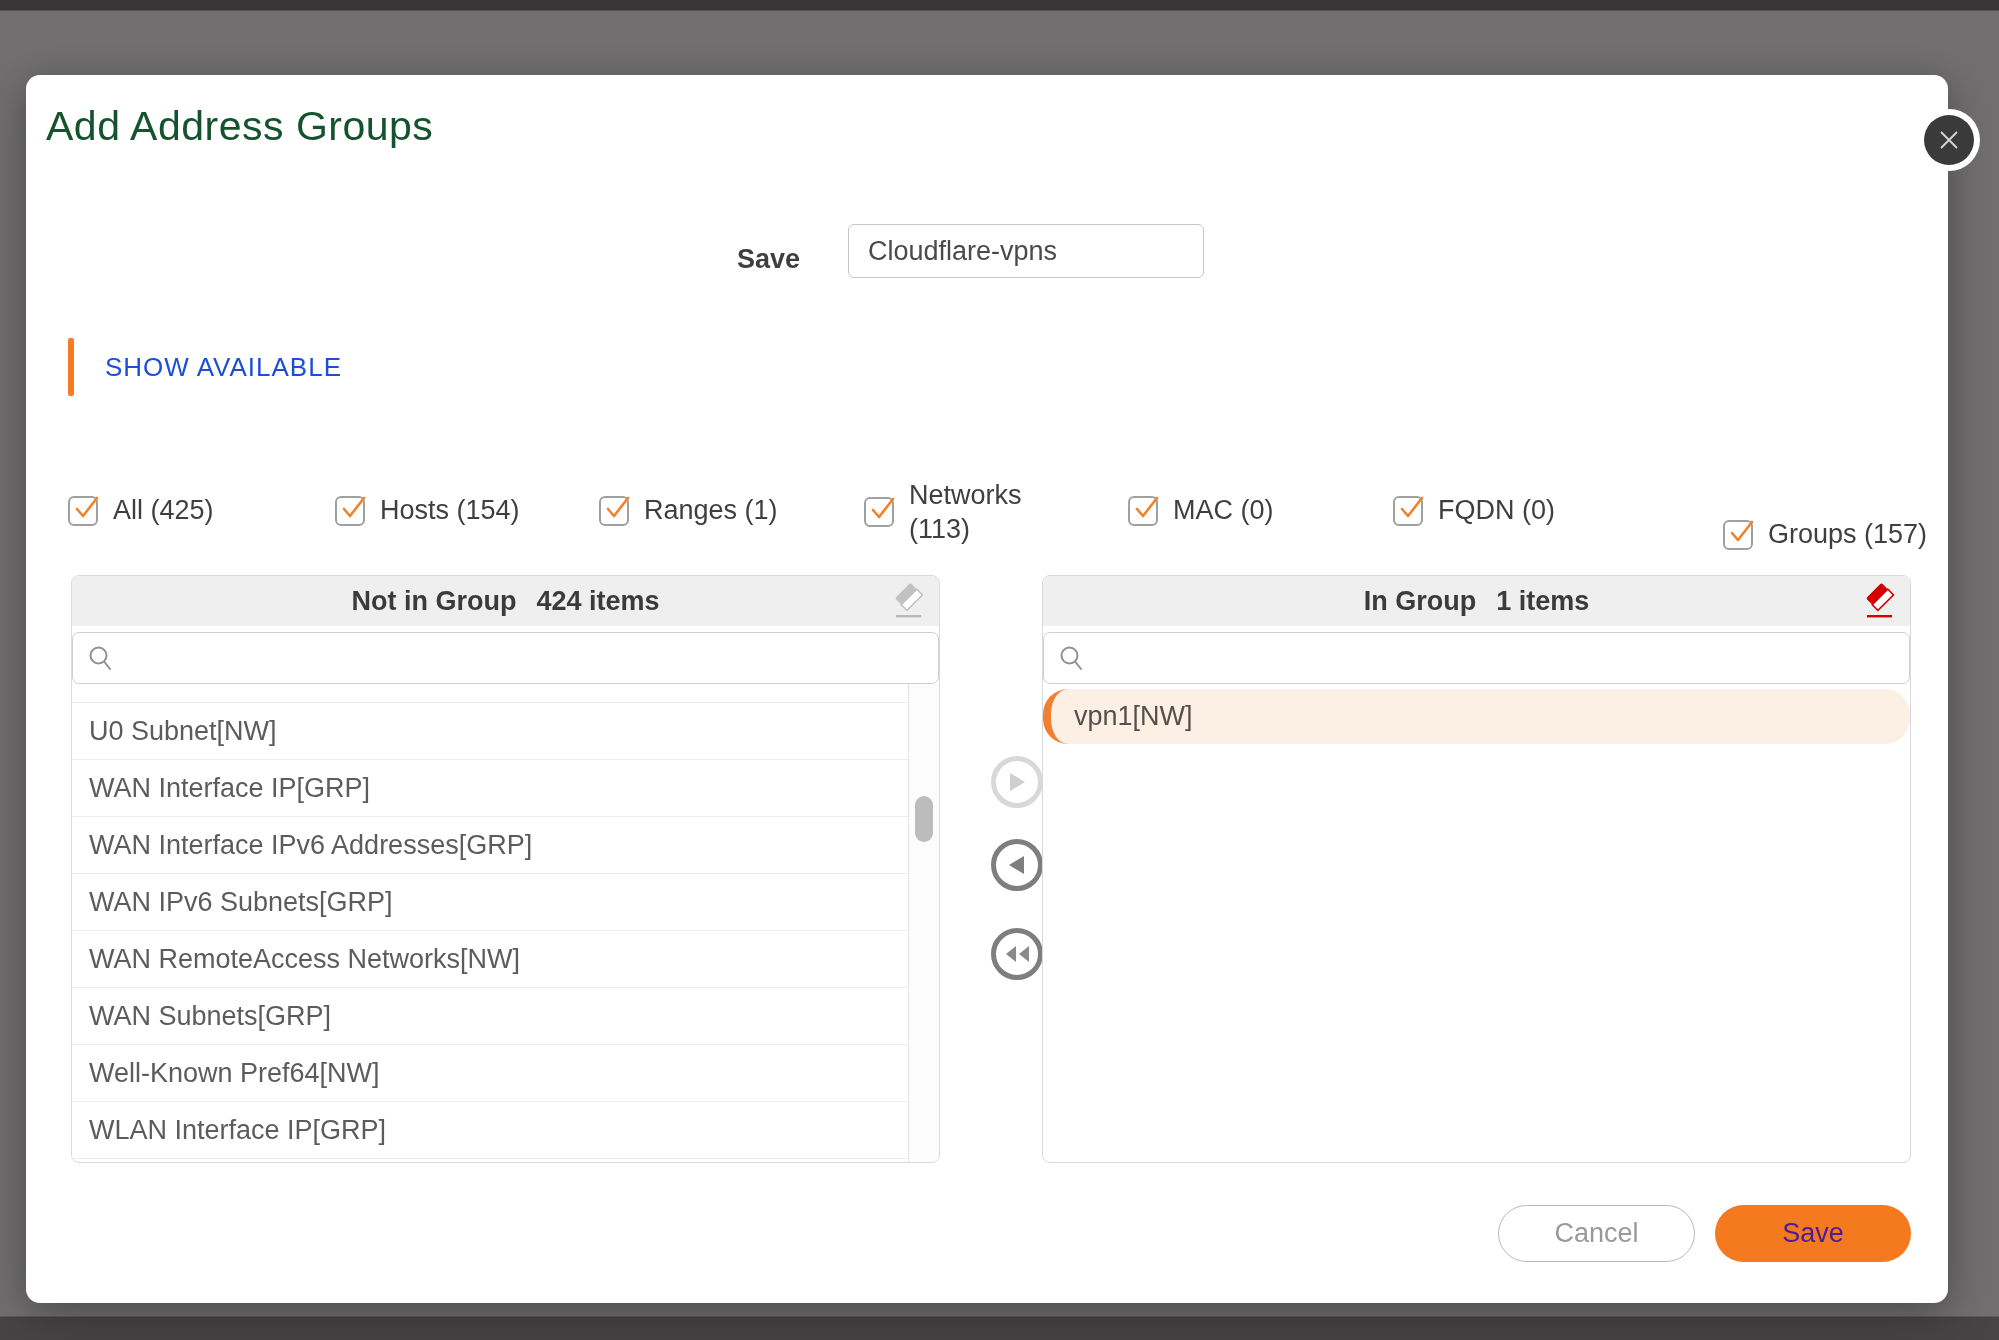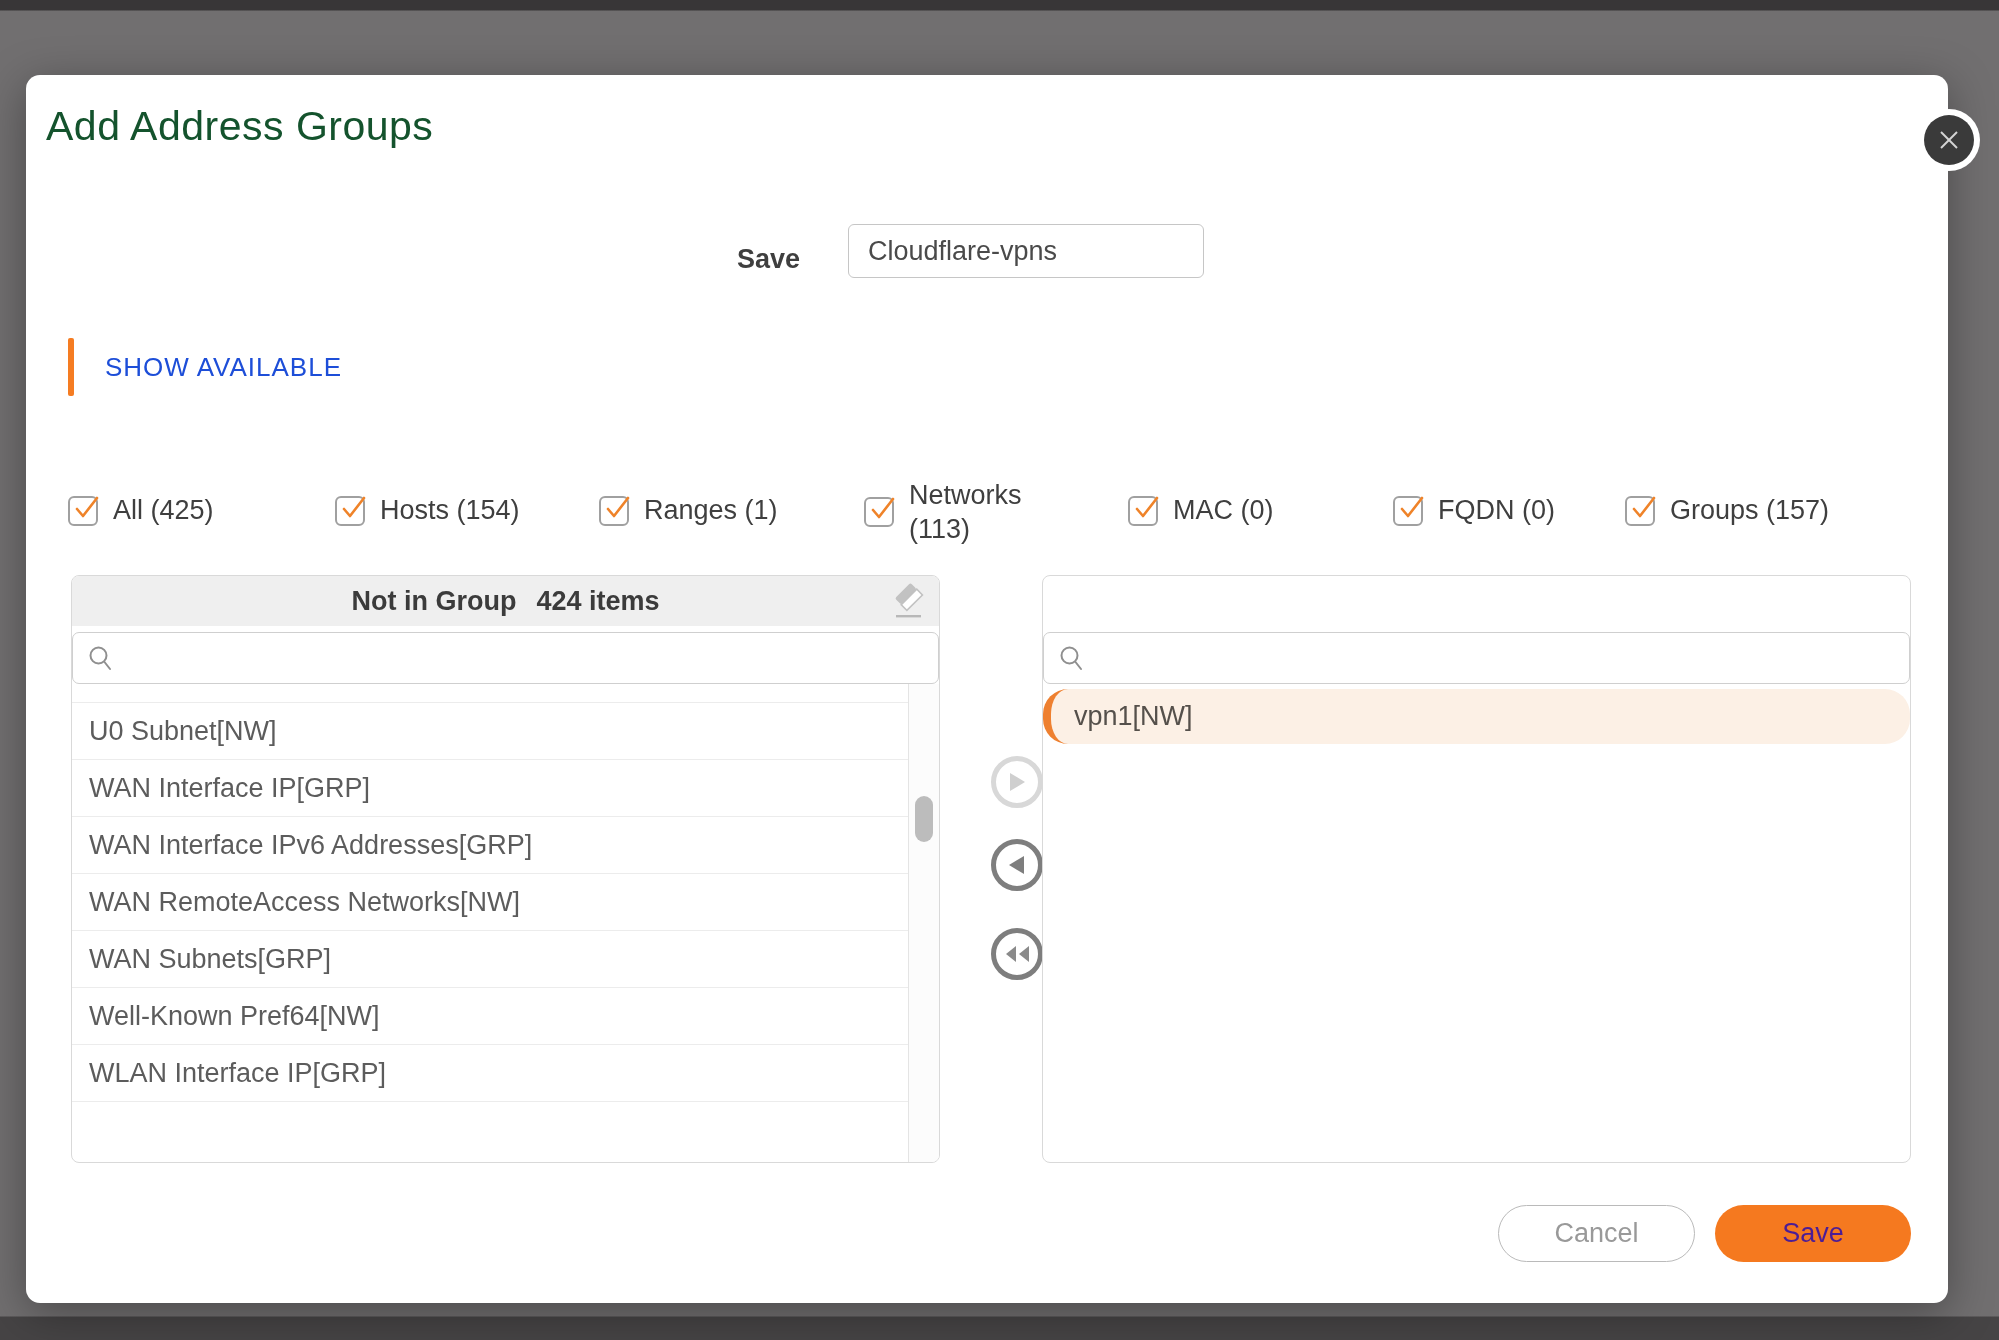--- a/index.html
+++ b/index.html
@@ -149,21 +149,21 @@
     <span class="filter-label">MAC (0)</span>
   </div>
   <div class="filter" style="left:1367px;">
     <span class="cb">
       <svg width="34" height="34">
           <polyline points="8,17 14,24 28,6" fill="none" stroke="var(--check)" stroke-width="2.6" stroke-linecap="round" stroke-linejoin="round"></polyline>
         </svg>
     </span>
     <span class="filter-label">FQDN (0)</span>
   </div>
-  <div class="filter" style="left:1599px;">
+  <div class="filter" style="left:1697px;margin-top:24px;">
     <span class="cb">
       <svg width="34" height="34">
           <polyline points="8,17 14,24 28,6" fill="none" stroke="var(--check)" stroke-width="2.6" stroke-linecap="round" stroke-linejoin="round"></polyline>
         </svg>
     </span>
     <span class="filter-label">Groups (157)</span>
   </div>
 
   <div class="panel panel-left">
     <div class="panel-header">
@@ -186,20 +186,21 @@
           <circle cx="10.5" cy="10.5" r="8" fill="none" stroke="#8f8f8f" stroke-width="2"></circle>
           <line x1="16.5" y1="17" x2="22" y2="24" stroke="#8f8f8f" stroke-width="2" stroke-linecap="round"></line>
         </svg>
       </span>
     </div>
     <div class="list">
       <div class="row-sliver"></div>
       <div class="list-row">U0 Subnet[NW]</div>
       <div class="list-row">WAN Interface IP[GRP]</div>
       <div class="list-row">WAN Interface IPv6 Addresses[GRP]</div>
+      <div class="list-row">WAN IPv6 Subnets[GRP]</div>
       <div class="list-row">WAN RemoteAccess Networks[NW]</div>
       <div class="list-row">WAN Subnets[GRP]</div>
       <div class="list-row">Well-Known Pref64[NW]</div>
       <div class="list-row">WLAN Interface IP[GRP]</div>
     </div>
     <div class="gutter">
       <div class="thumb"></div>
     </div>
   </div>
 
@@ -214,20 +215,33 @@
     </svg>
   </button>
   <button class="xfer xfer-all">
     <svg width="27" height="20" viewBox="0 0 27 20">
       <polygon points="12,2 2,10 12,18" fill="#8a8a8a"></polygon>
       <polygon points="25,2 15,10 25,18" fill="#8a8a8a"></polygon>
     </svg>
   </button>
 
   <div class="panel panel-right">
+    <div class="panel-header">
+      <span class="panel-title">In Group</span>
+      <span class="panel-count">1 items</span>
+      <button class="eraser-btn">
+        <svg width="36" height="40" viewBox="0 0 36 40">
+          <g transform="rotate(-45 18 15)">
+            <rect x="7" y="6" width="22" height="9" rx="2" fill="var(--red)"></rect>
+            <rect x="7" y="15" width="22" height="8" fill="#ffffff" stroke="var(--red)" stroke-width="1.6"></rect>
+          </g>
+          <rect x="5" y="33" width="25" height="2.4" fill="var(--red)"></rect>
+        </svg>
+      </button>
+    </div>
     <div class="search-wrap">
       <input class="search-input" type="text" style="">
       <span class="search-icon">
         <svg width="27" height="27" viewBox="0 0 27 27">
           <circle cx="10.5" cy="10.5" r="8" fill="none" stroke="#8f8f8f" stroke-width="2"></circle>
           <line x1="16.5" y1="17" x2="22" y2="24" stroke="#8f8f8f" stroke-width="2" stroke-linecap="round"></line>
         </svg>
       </span>
     </div>
     <div class="selected-row">vpn1[NW]</div>

